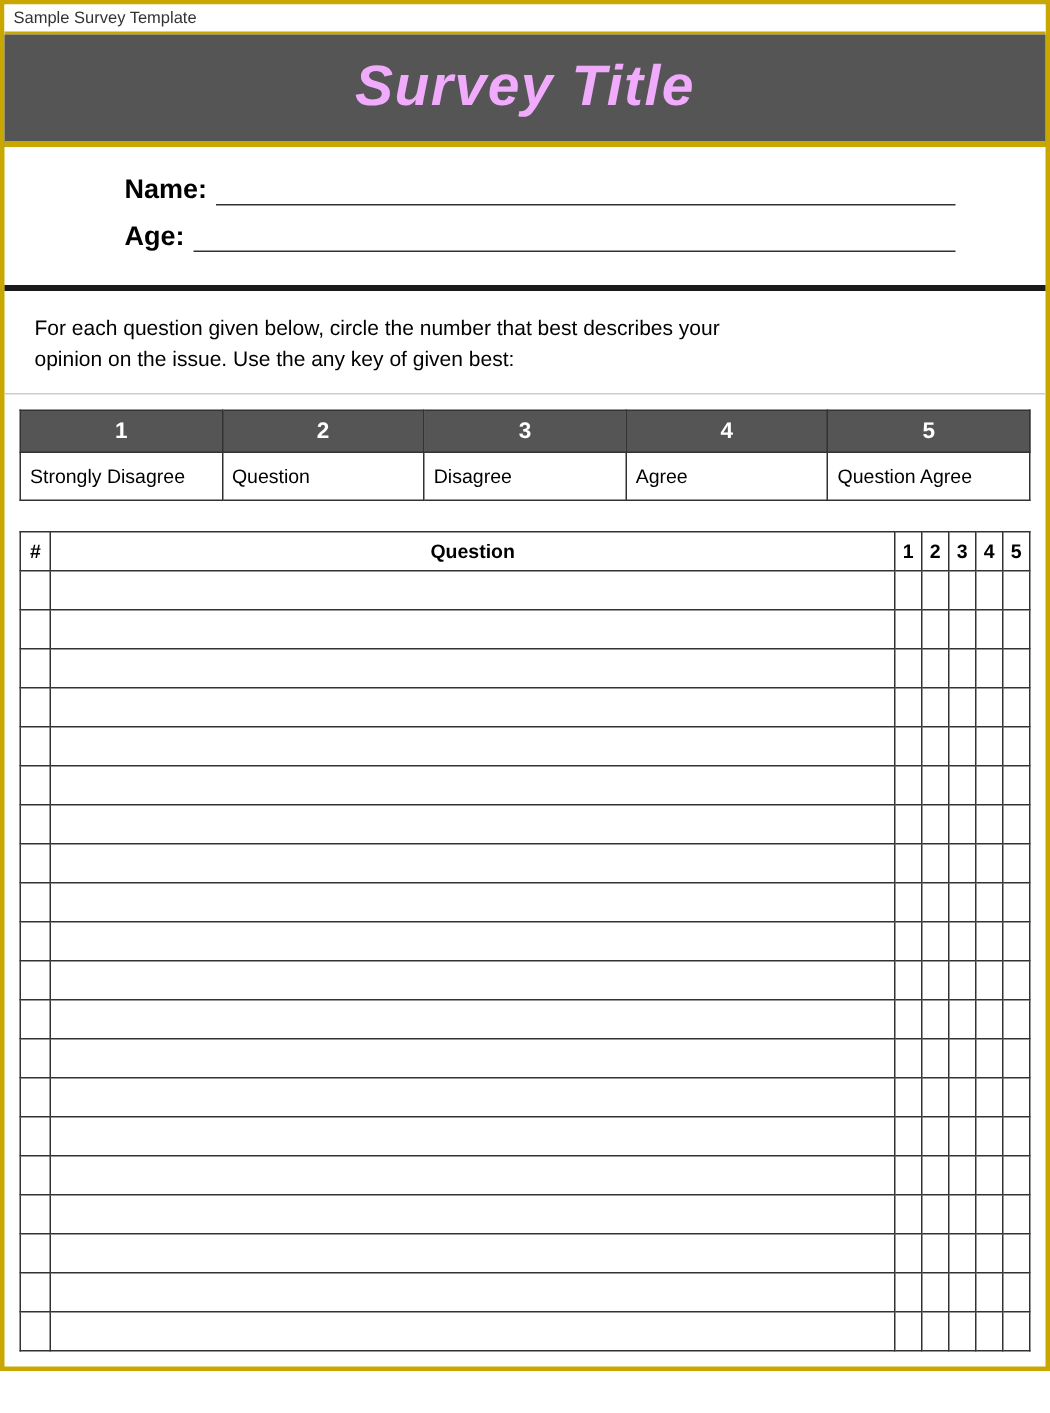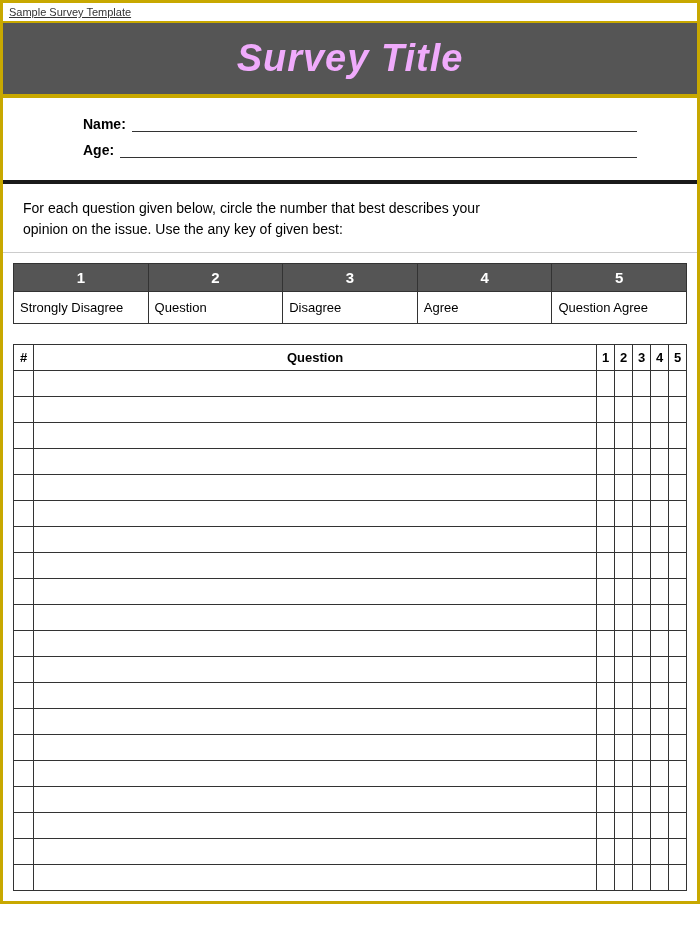--- a/index.html
+++ b/index.html
@@ -15,21 +15,20 @@
       font-family: Arial, sans-serif;
       font-size: 13px;
     }
 
     .top-bar {
       background: #fff;
       border-bottom: 2px solid #c8a800;
       padding: 3px 6px;
       font-size: 11px;
       color: #333;
-      text-decoration: underline;
     }
 
     .title-section {
       background: #555;
       padding: 14px 20px;
       text-align: center;
       border-bottom: 4px solid #c8a800;
     }
 
     .title-section h1 {
@@ -40,21 +39,21 @@
       letter-spacing: 1px;
     }
 
     .form-section {
       padding: 18px 60px 12px 80px;
       border-bottom: 4px solid #1a1a1a;
     }
 
     .form-line {
       margin-bottom: 10px;
-      font-size: 14px;
+      font-size: 18px;
       display: flex;
       align-items: flex-end;
       gap: 6px;
     }
 
     .form-line .label {
       font-weight: bold;
       white-space: nowrap;
     }
 

